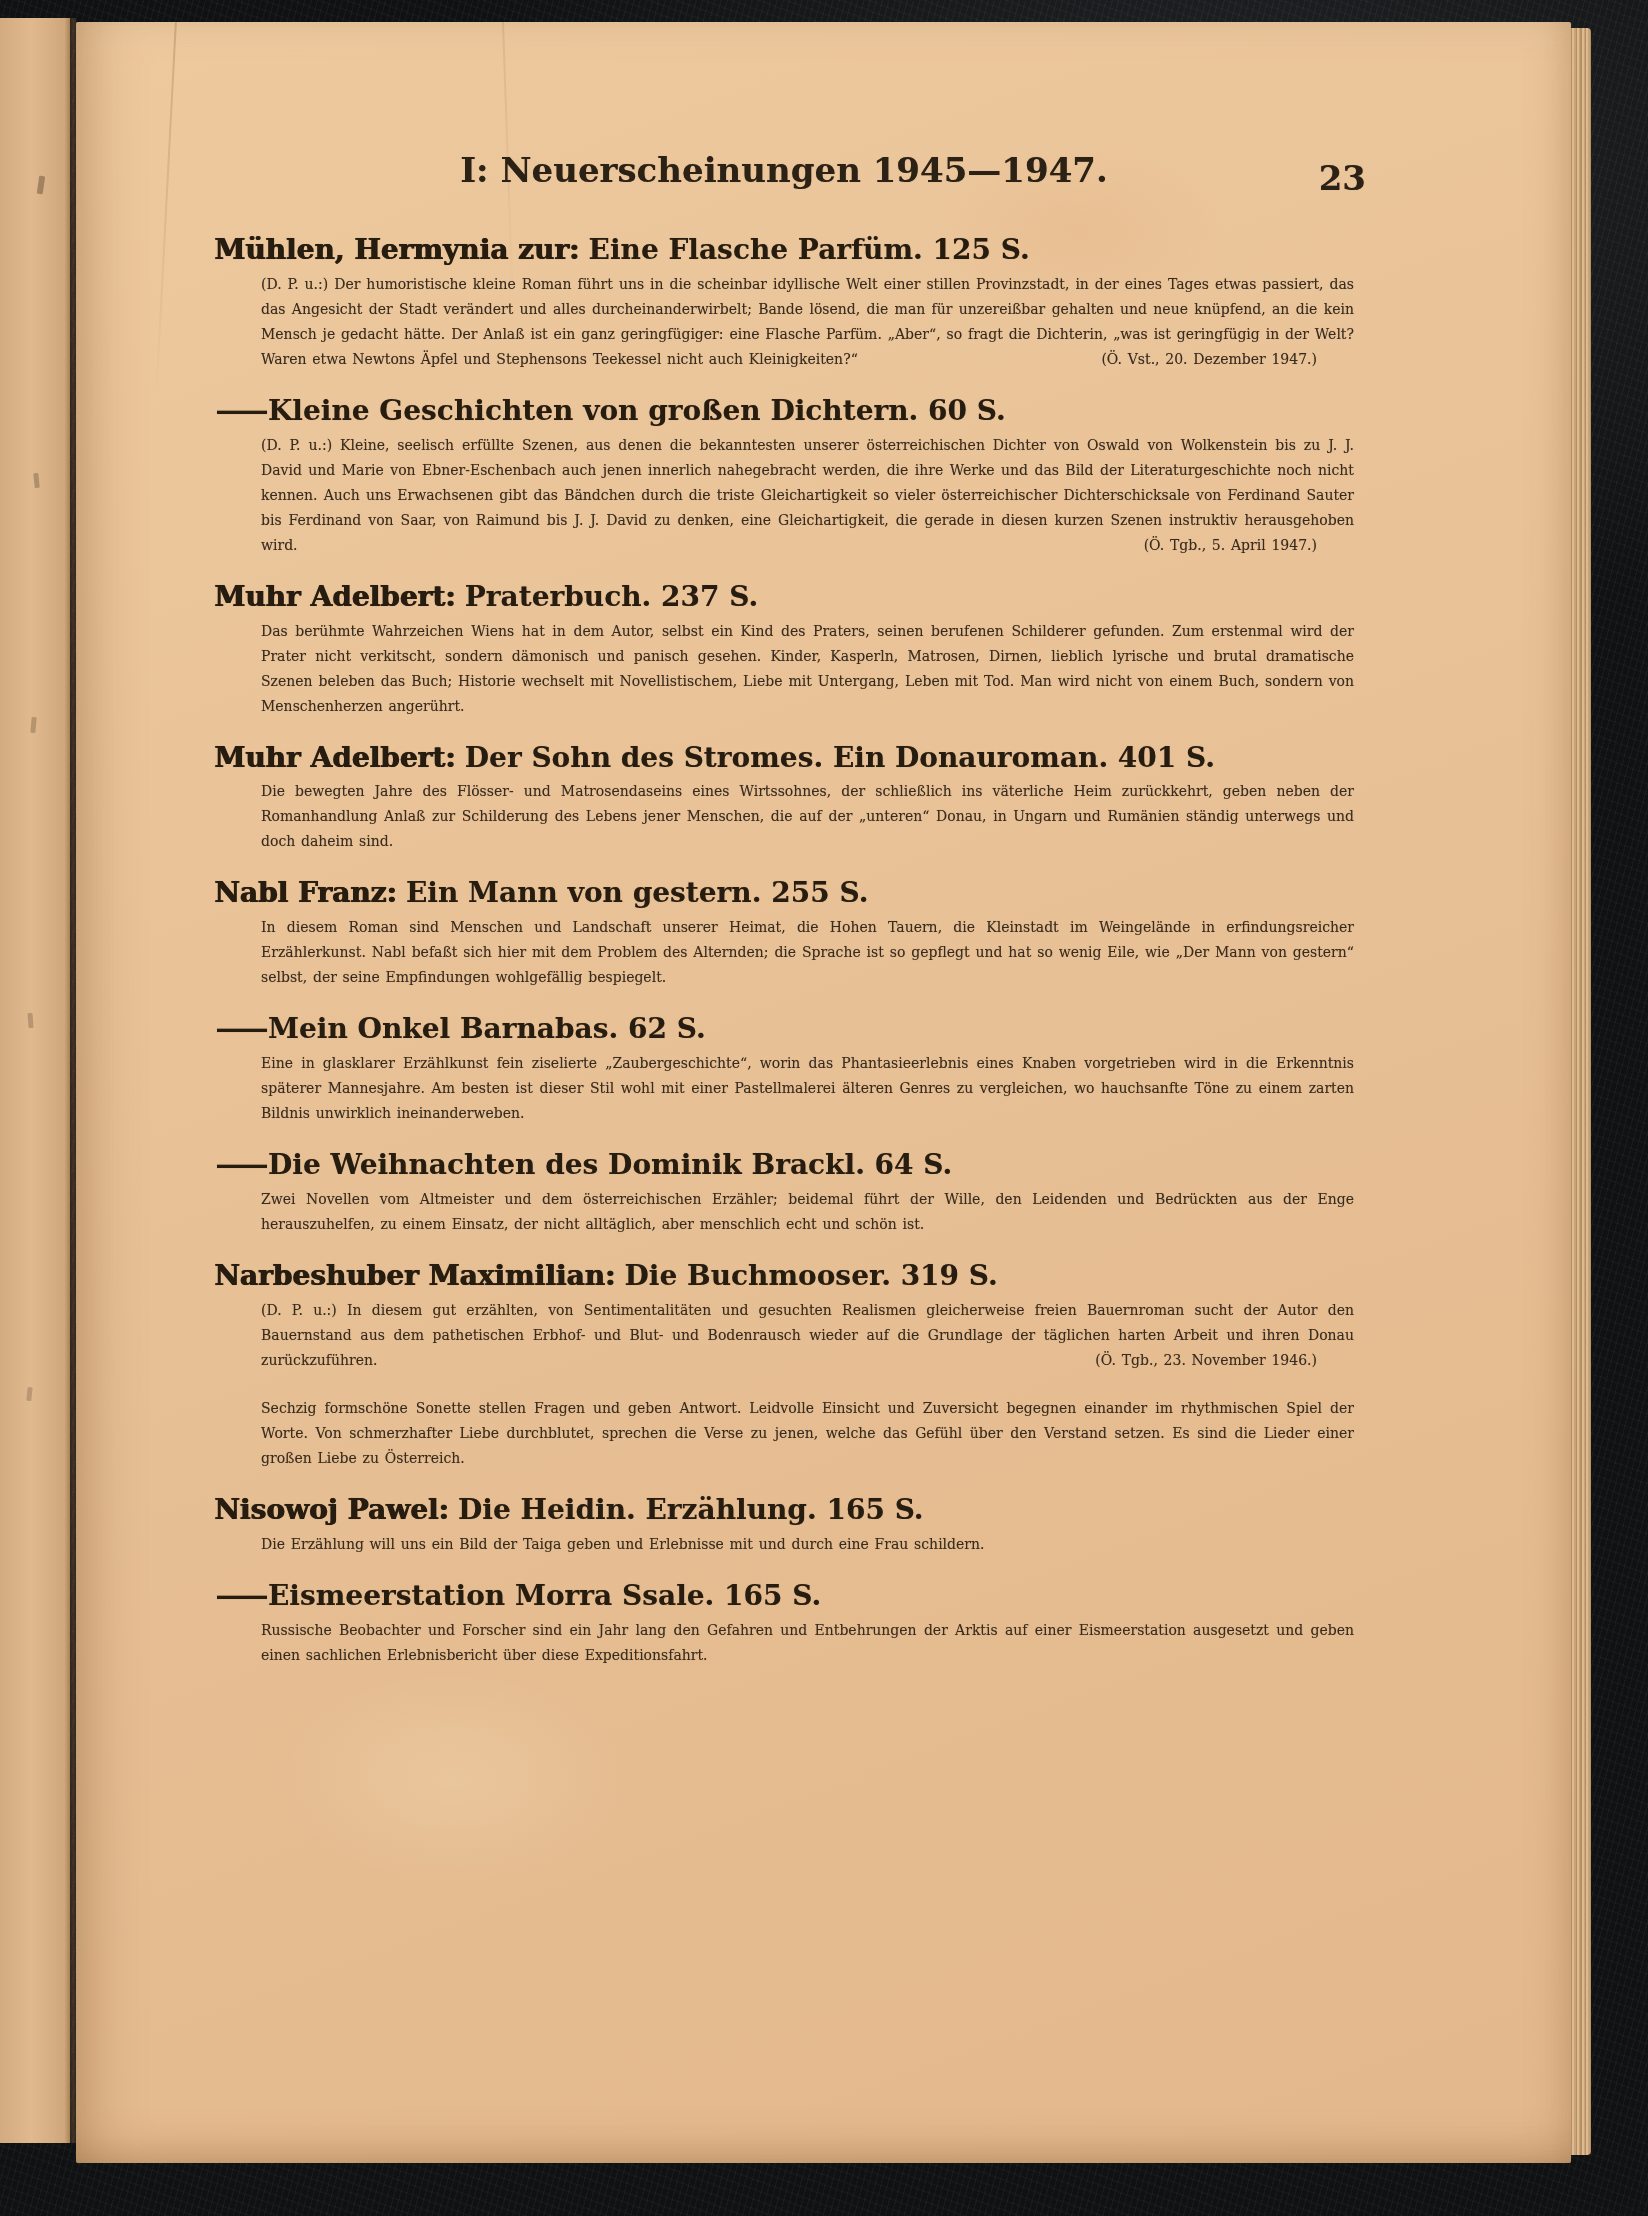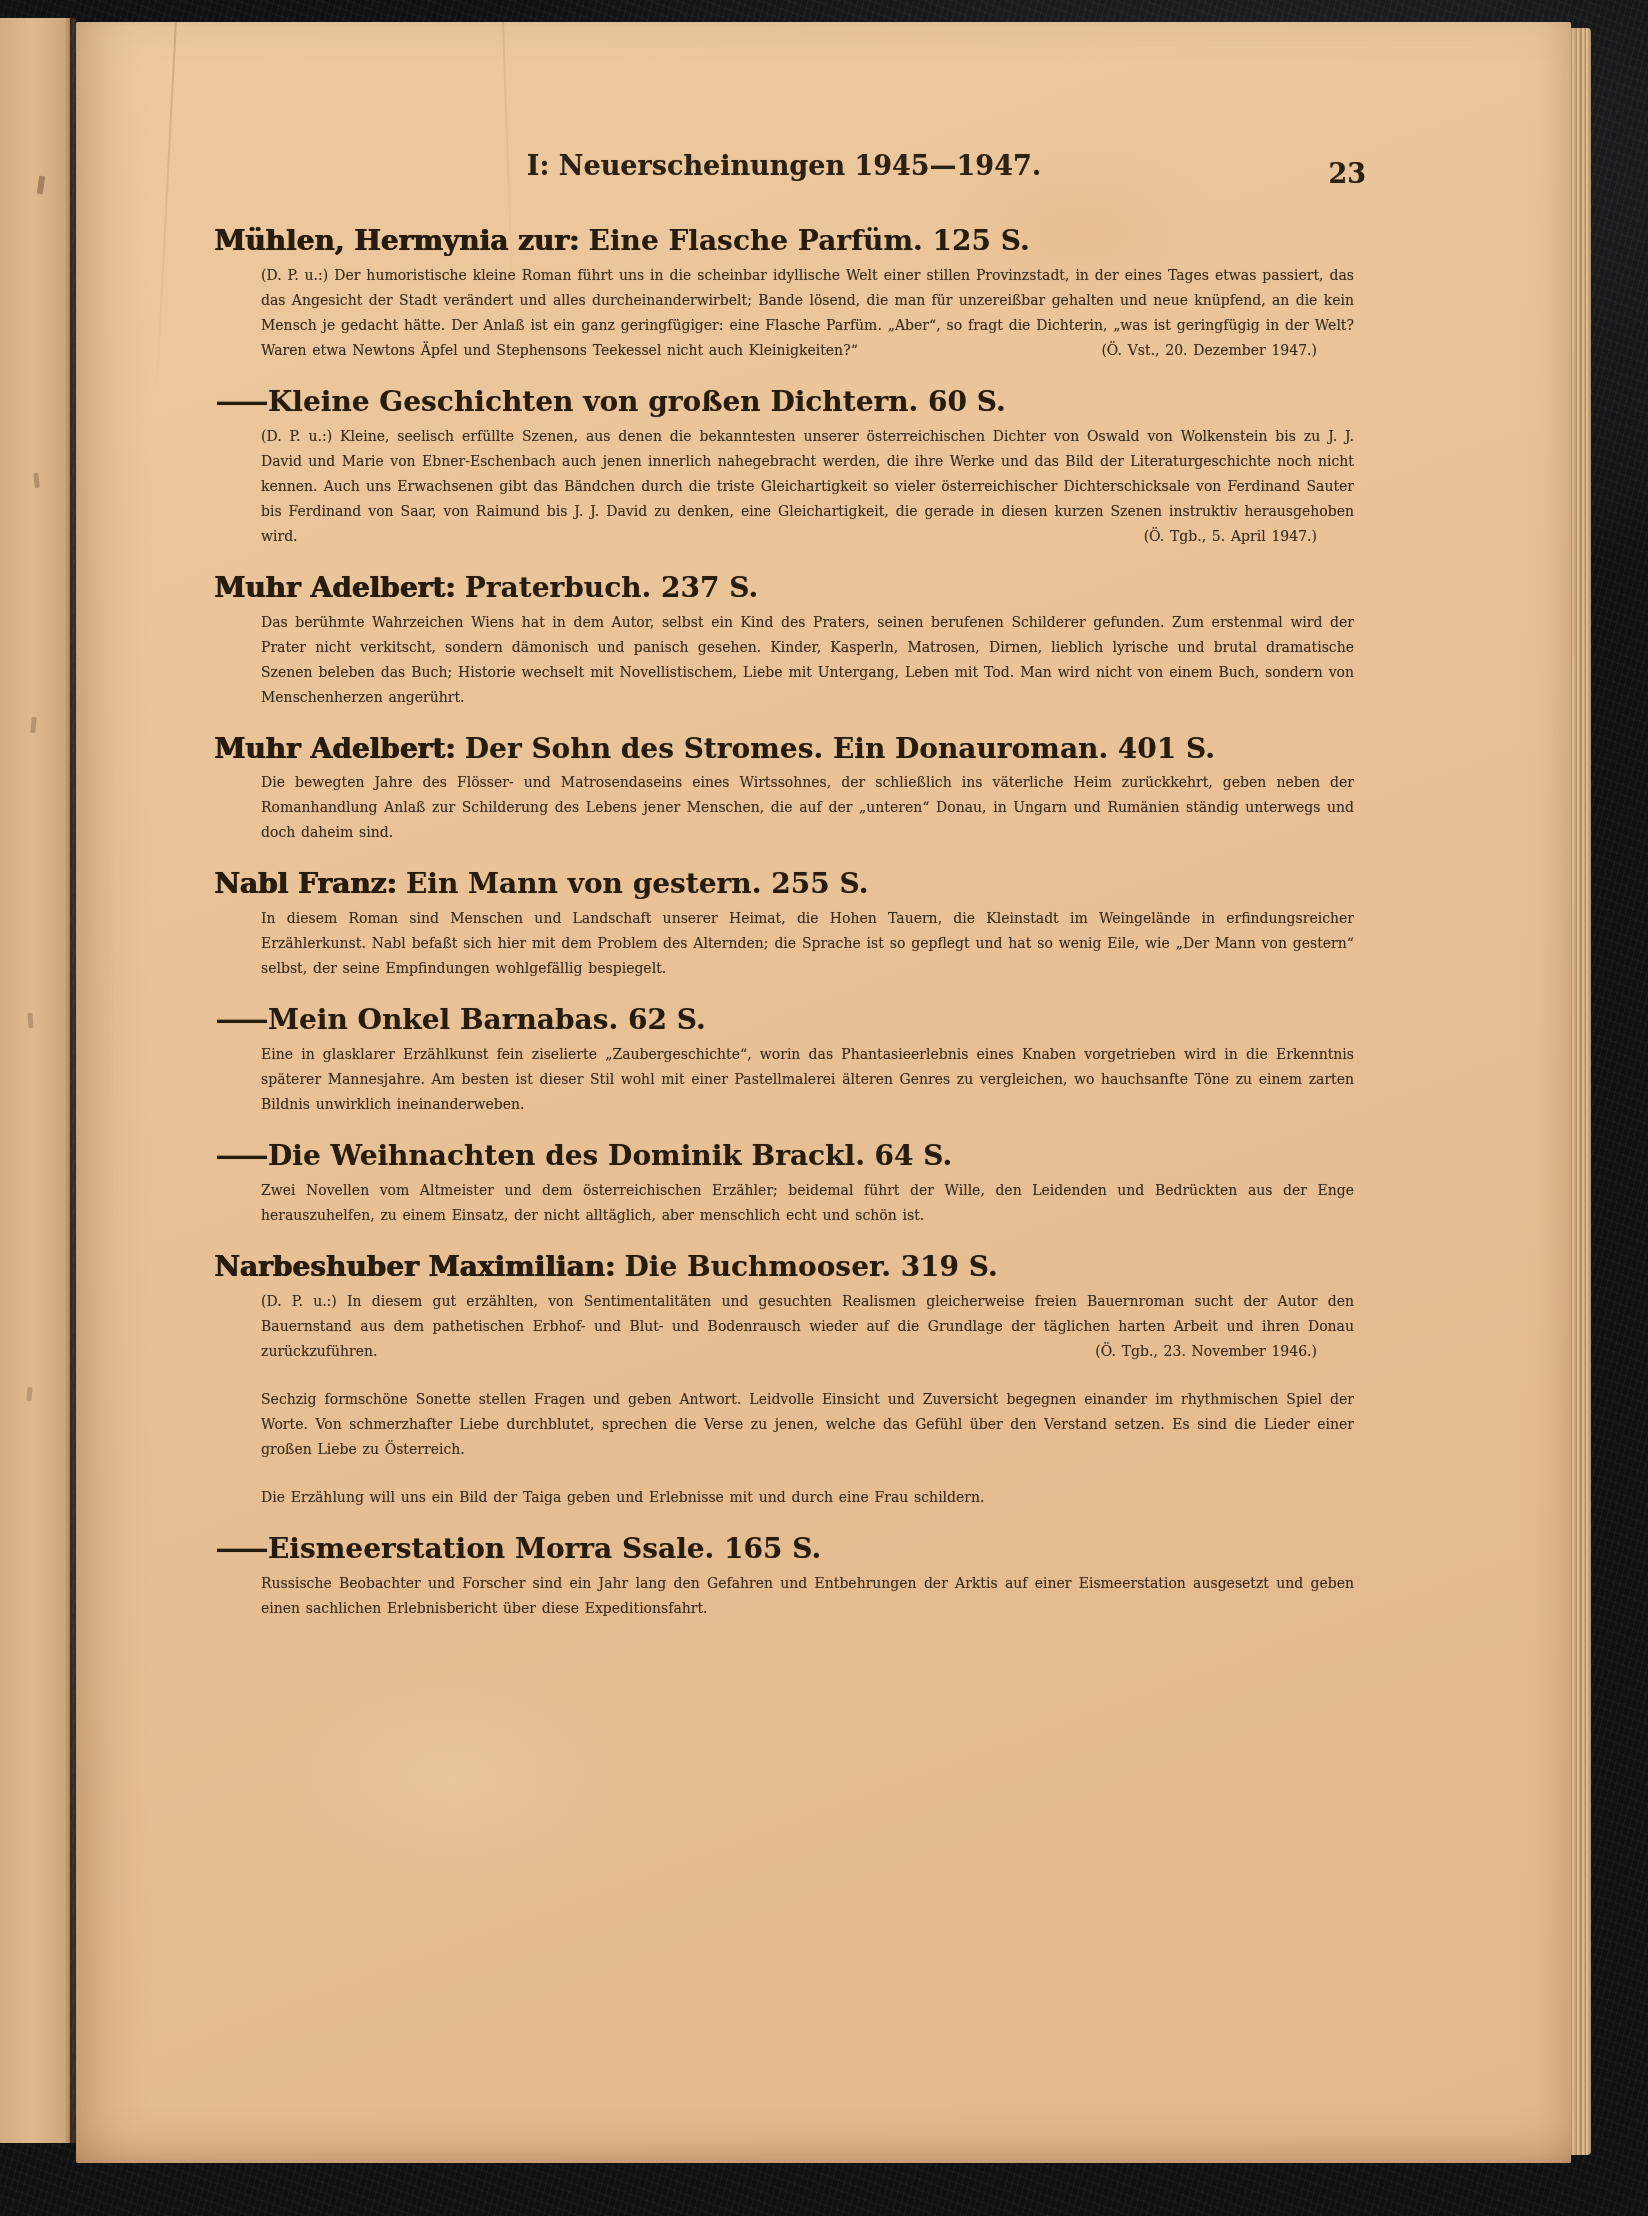--- a/index.html
+++ b/index.html
@@ -29,21 +29,21 @@
   .fore-edge{position:absolute;left:1571px;top:28px;width:20px;height:2127px;
         background:repeating-linear-gradient(90deg,#b68e63 0 1.3px,#dcbb90 1.3px 3.4px,#c9a377 3.4px 4.7px);
         border-radius:0 4px 4px 0;}
   .crease{position:absolute;background:linear-gradient(180deg,rgba(140,98,55,0.30),rgba(140,98,55,0));
         width:2px;pointer-events:none;}
   .blotch{position:absolute;border-radius:50%;pointer-events:none;}
   .margin-mark{position:absolute;background:#5d4731;opacity:.45;border-radius:1.3px;}
 
   .content{padding:128px 217px 0 138px;}
   .running-header{position:relative;display:flex;justify-content:center;
-        font-weight:bold;font-size:27px;color:#2b2115;margin-bottom:44px;
+        font-weight:bold;font-size:34px;color:#2b2115;margin-bottom:44px;
         text-shadow:0 0 0.7px rgba(50,38,24,0.45);}
   .page-number{position:absolute;right:-12px;top:8px;}
 
   .entry{position:relative;}
   .entry + .entry{margin-top:23px;}
   .heading{margin:0 0 5.4px 0;font-size:28px;line-height:1.16;font-weight:bold;color:#261c0f;
         text-shadow:0 0 0.7px rgba(45,33,18,0.4);}
   .author{margin-right:9.4px;text-shadow:0.9px 0 0 currentColor, 0 0 0.7px rgba(45,33,18,0.5);}
   .dash{display:inline-block;width:54px;transform:scaleX(2.0);transform-origin:0 60%;}
   .body{margin:0 0 0 47px;font-size:14px;line-height:25px;text-align:justify;
@@ -117,20 +117,21 @@
   <article class="entry">
     <h2 class="heading"><span class="author">Narbeshuber Maximilian:</span><span class="title">Die Buchmooser. 319 S.</span></h2>
     <p class="body"><span>(D. P. u.:) In diesem gut erzählten, von Sentimentalitäten und gesuchten Realismen gleicherweise freien Bauernroman sucht der Autor den Bauernstand aus dem pathetischen Erbhof- und Blut- und Bodenrausch wieder auf die Grundlage der täglichen harten Arbeit und ihren Donau zurückzuführen.</span><span class="cite">(Ö. Tgb., 23. November 1946.)</span></p>
   </article>
 
   <article class="entry">
     <p class="body"><span>Sechzig formschöne Sonette stellen Fragen und geben Antwort. Leidvolle Einsicht und Zuversicht begegnen einander im rhythmischen Spiel der Worte. Von schmerzhafter Liebe durchblutet, sprechen die Verse zu jenen, welche das Gefühl über den Verstand setzen. Es sind die Lieder einer großen Liebe zu Österreich.</span></p>
   </article>
 
   <article class="entry">
+    <h2 class="heading"><span class="author">Nisowoj Pawel:</span><span class="title">Die Heidin. Erzählung. 165 S.</span></h2>
     <p class="body"><span>Die Erzählung will uns ein Bild der Taiga geben und Erlebnisse mit und durch eine Frau schildern.</span></p>
   </article>
 
   <article class="entry">
     <h2 class="heading"><span class="dash">—</span><span class="title">Eismeerstation Morra Ssale. 165 S.</span></h2>
     <p class="body"><span>Russische Beobachter und Forscher sind ein Jahr lang den Gefahren und Entbehrungen der Arktis auf einer Eismeerstation ausgesetzt und geben einen sachlichen Erlebnisbericht über diese Expeditionsfahrt.</span></p>
   </article>
 </div>
 
     </div>

